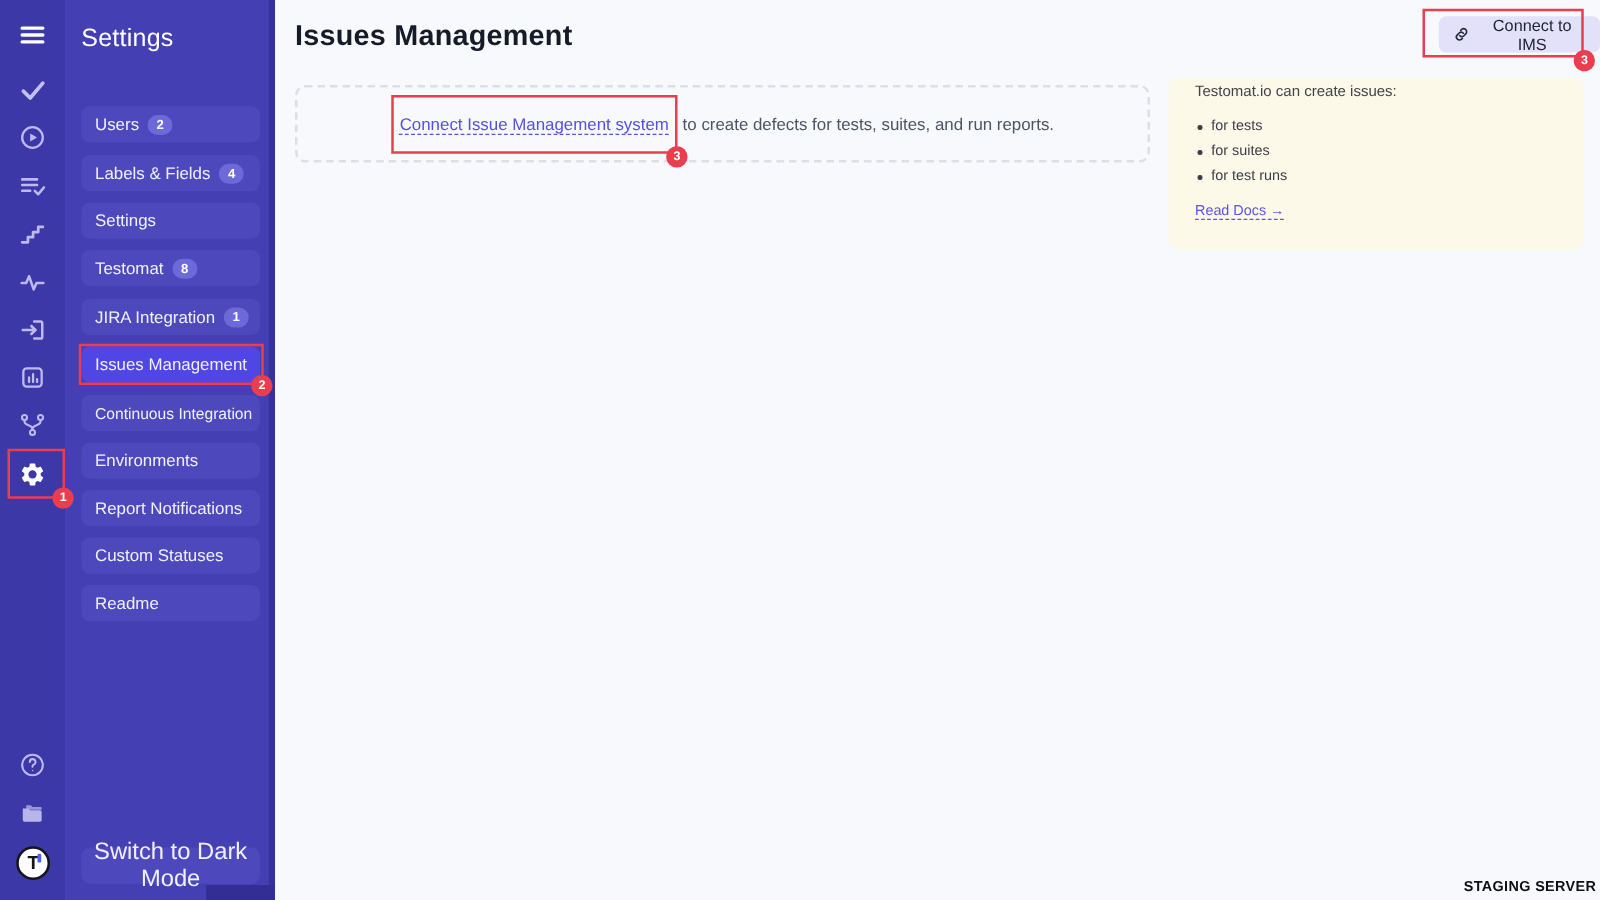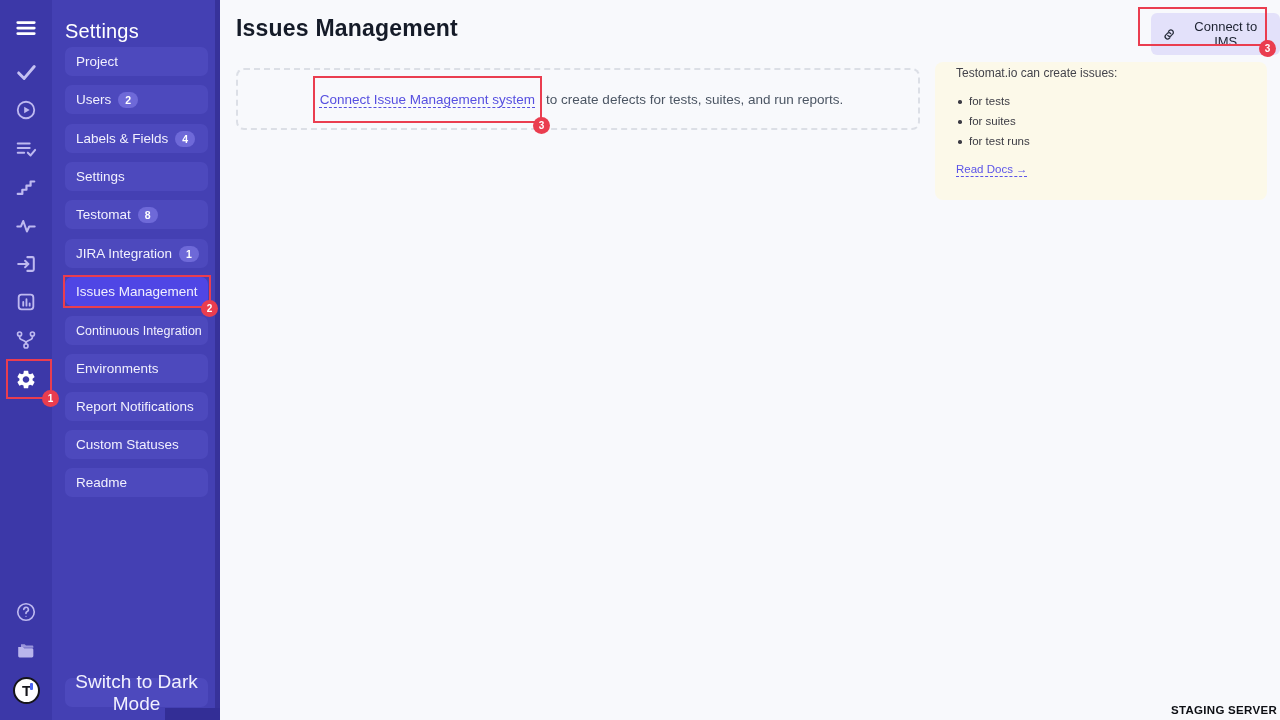--- a/index.html
+++ b/index.html
@@ -75,21 +75,21 @@
   }
 
   
   .main { position: absolute; left: 220px; top: 0; width: 1060px; height: 720px; }
   .page-title {
     position: absolute; left: 16px; top: 15px;
     font-size: 23px; font-weight: 700; color: #151b28; letter-spacing: .2px;
   }
 
   .ims-btn {
-    position: absolute; left: 931px; top: 13px; height: 42px;
+    position: absolute; left: 931px; top: 13px; height: 29px;
     background: #e3e1fa; border: none; border-radius: 6px;
     display: flex; align-items: center; gap: 6px; padding: 0 11px;
     font-family: inherit; font-size: 13px; color: #1c2230; cursor: pointer;
   }
 
   .dashed-box {
     position: absolute; left: 16px; top: 68px; width: 684px; height: 62px;
     border: 2px dashed #dcdfe6; border-radius: 8px;
     display: flex; align-items: center; justify-content: center;
   }
@@ -211,23 +211,20 @@
   <div class="logo-circle" style="top:677px">
     <span>T</span>
     <i class="accent"></i>
   </div>
 </nav>
 
 <div class="bottom-strip"></div>
 <nav class="sidebar">
   <div class="sidebar-title">Settings</div>
 
-  <div class="side-item" style="top:47px">
-    <span>Project</span>
-  </div>
   <div class="side-item" style="top:85px">
     <span>Users</span>
       <span class="badge">2</span>
   </div>
   <div class="side-item" style="top:124px">
     <span>Labels &amp; Fields</span>
       <span class="badge">4</span>
   </div>
   <div class="side-item" style="top:162px">
     <span>Settings</span>

